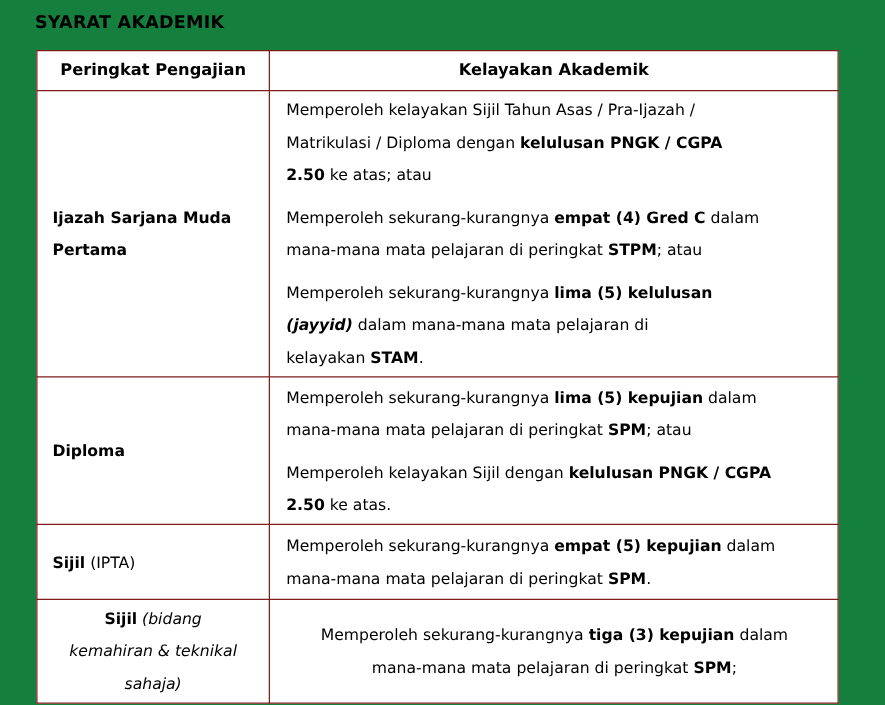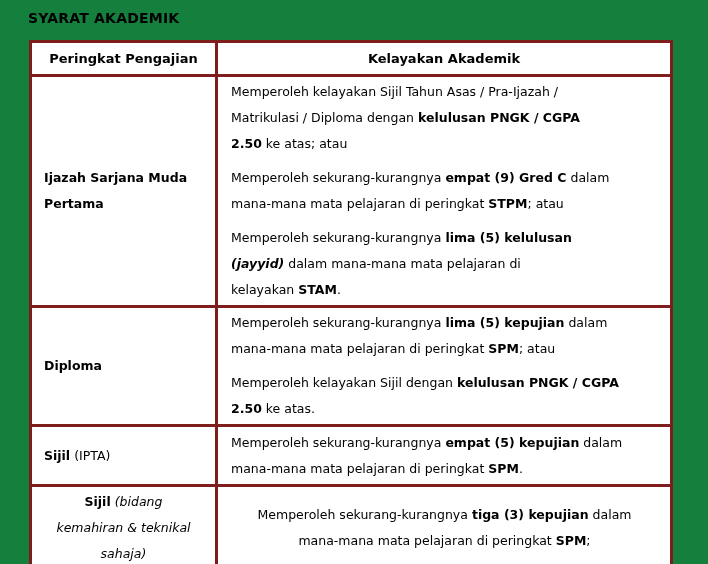--- a/index.html
+++ b/index.html
@@ -10,21 +10,21 @@
   .title{
     position:absolute;left:28px;top:10px;margin:0;
     font-size:14px;font-weight:700;letter-spacing:0.2px;
   }
   table.req{
     position:absolute;left:29px;top:40px;width:641px;
     border-collapse:collapse;table-layout:fixed;background:#fff;
   }
   col.c1{width:186px;}
   col.c2{width:455px;}
-  th,td{border:3px solid #7f1d1d;}
+  th,td{border:1px solid #7f1d1d;}
   th{
     height:31px;padding:0;font-size:13px;font-weight:700;
     text-align:center;vertical-align:middle;
   }
   td{
     font-size:12.5px;vertical-align:middle;overflow:hidden;
     padding:2px 12px 2px 12px;
   }
   td.criteria-cell{padding-left:13px;}
   .ln{height:26px;line-height:26px;white-space:nowrap;}
@@ -55,21 +55,21 @@
             <div class="ln"><span class="b">Ijazah Sarjana Muda</span></div>
             <div class="ln"><span class="b">Pertama</span></div>
           </td>
           <td class="criteria-cell">
             <div class="para">
               <div class="ln"><span>Memperoleh kelayakan Sijil Tahun Asas / Pra-Ijazah /</span></div>
               <div class="ln"><span>Matrikulasi / Diploma dengan </span><span class="b">kelulusan PNGK / CGPA</span></div>
               <div class="ln"><span class="b">2.50</span><span> ke atas; atau</span></div>
             </div>
             <div class="para">
-              <div class="ln"><span>Memperoleh sekurang-kurangnya </span><span class="b">empat (9) Gred C</span><span> dalam</span></div>
+              <div class="ln"><span>Memperoleh sekurang-kurangnya </span><span class="b">empat (4) Gred C</span><span> dalam</span></div>
               <div class="ln"><span>mana-mana mata pelajaran di peringkat </span><span class="b">STPM</span><span>; atau</span></div>
             </div>
             <div class="para">
               <div class="ln"><span>Memperoleh sekurang-kurangnya </span><span class="b">lima (5) kelulusan</span></div>
               <div class="ln"><span class="b i">(jayyid)</span><span> dalam mana-mana mata pelajaran di</span></div>
               <div class="ln"><span>kelayakan </span><span class="b">STAM</span><span>.</span></div>
             </div>
           </td>
         </tr>
         <tr style="height: 118px;">

